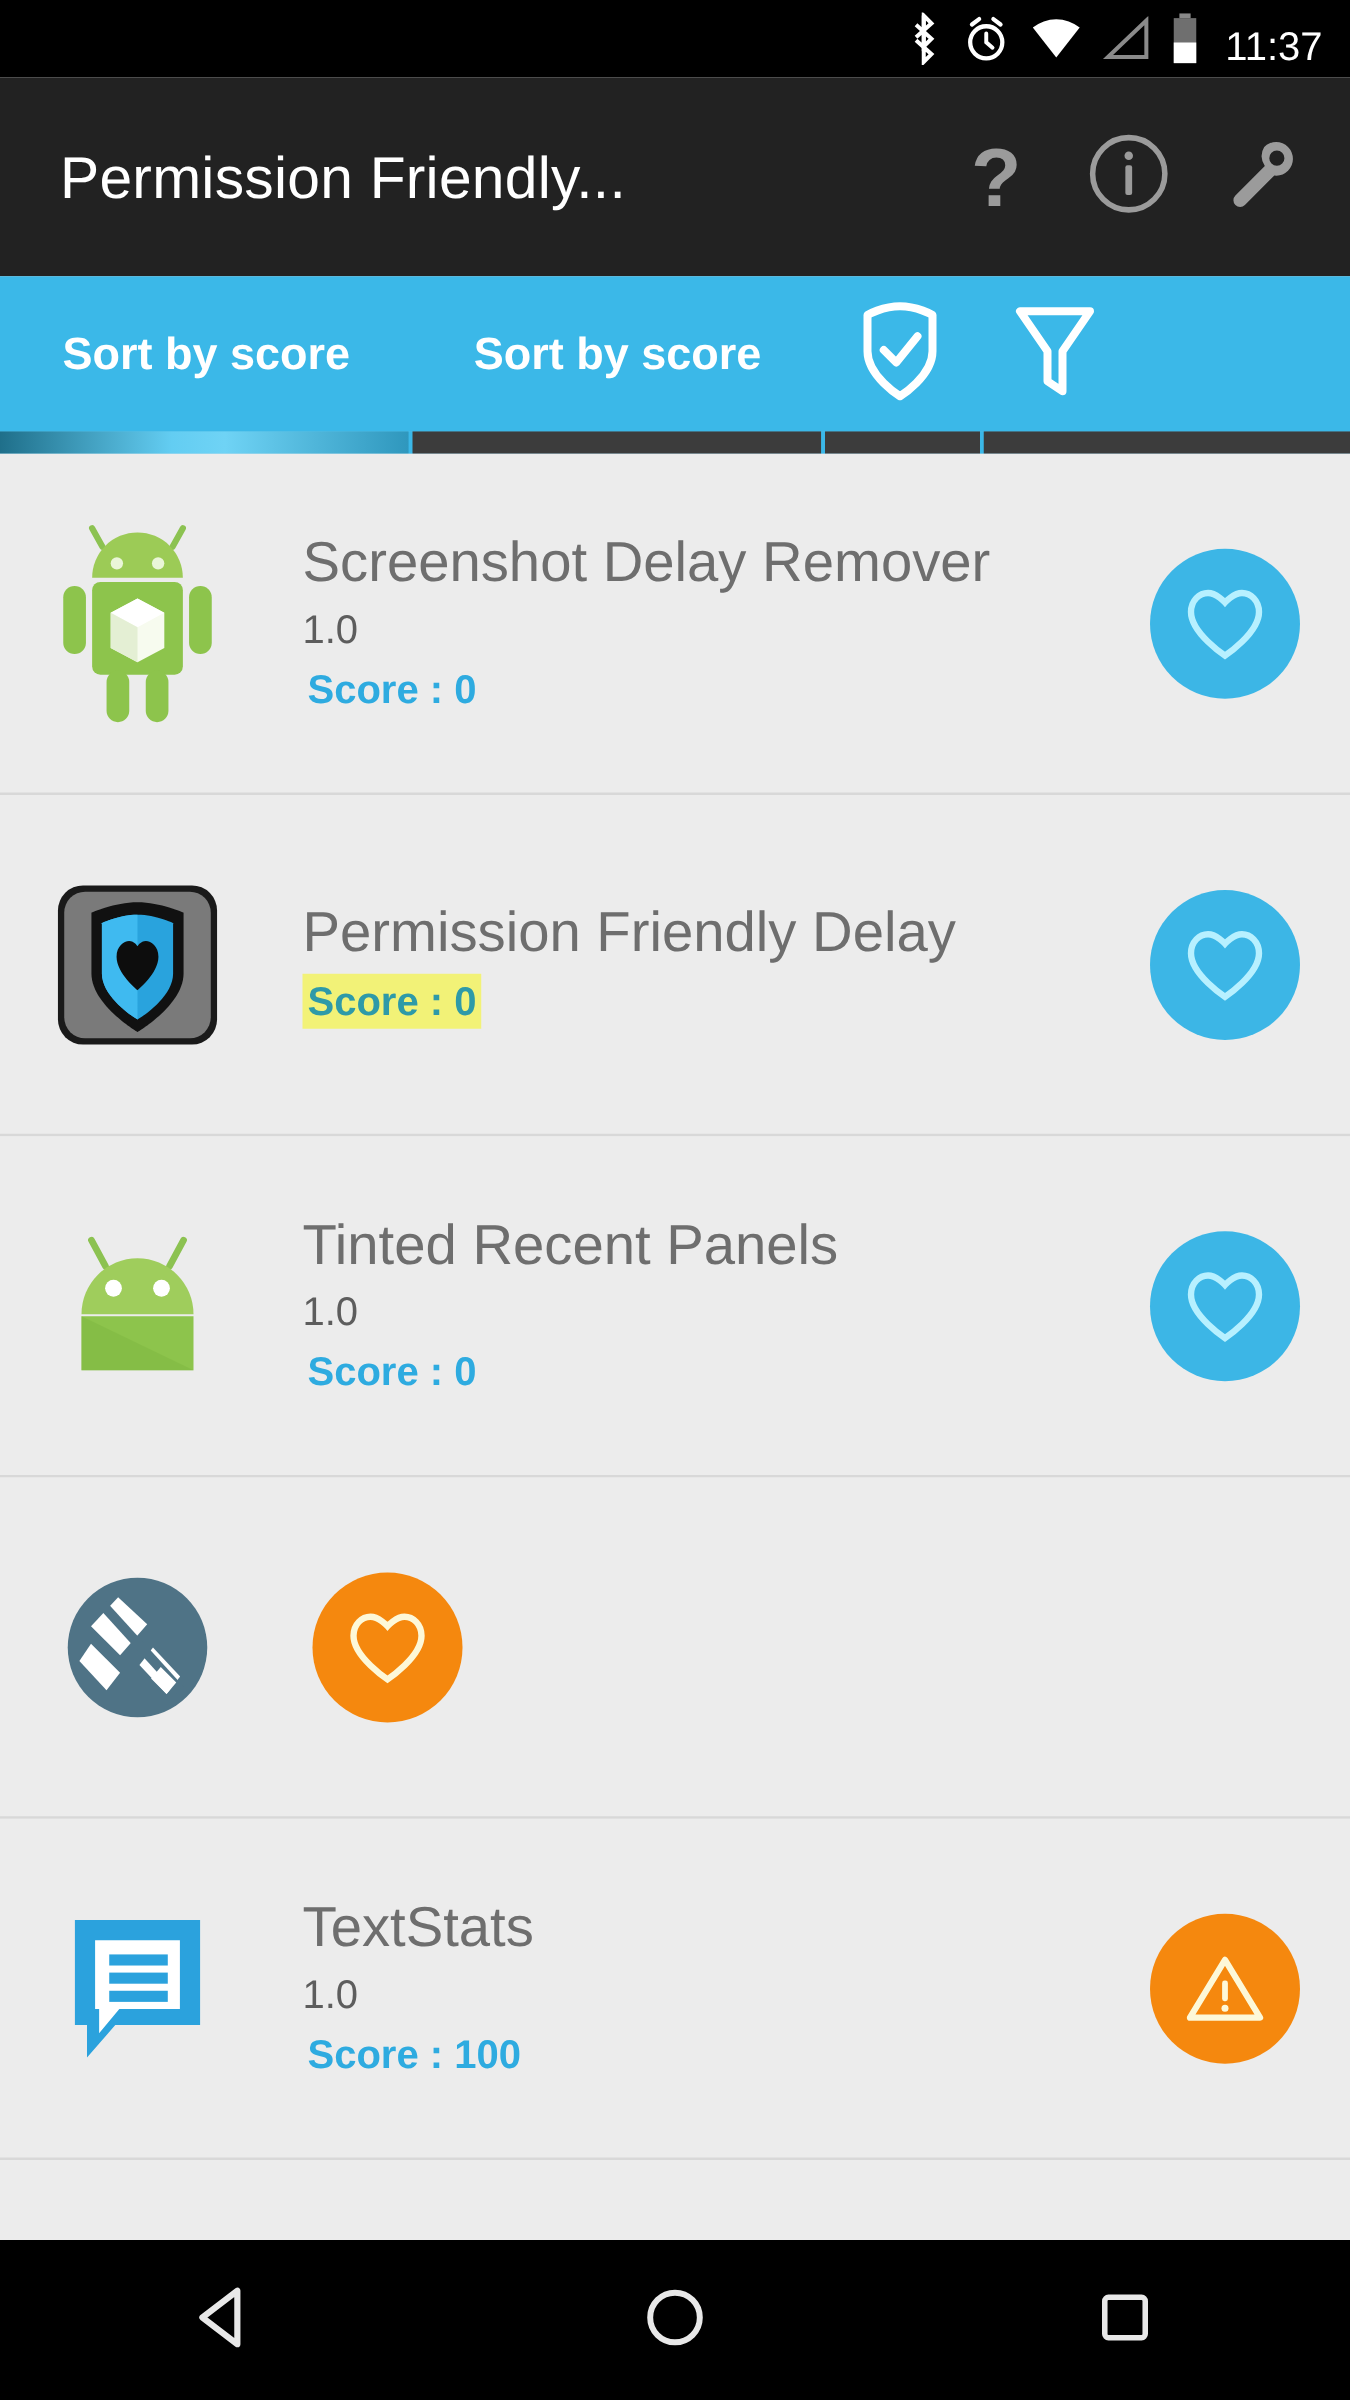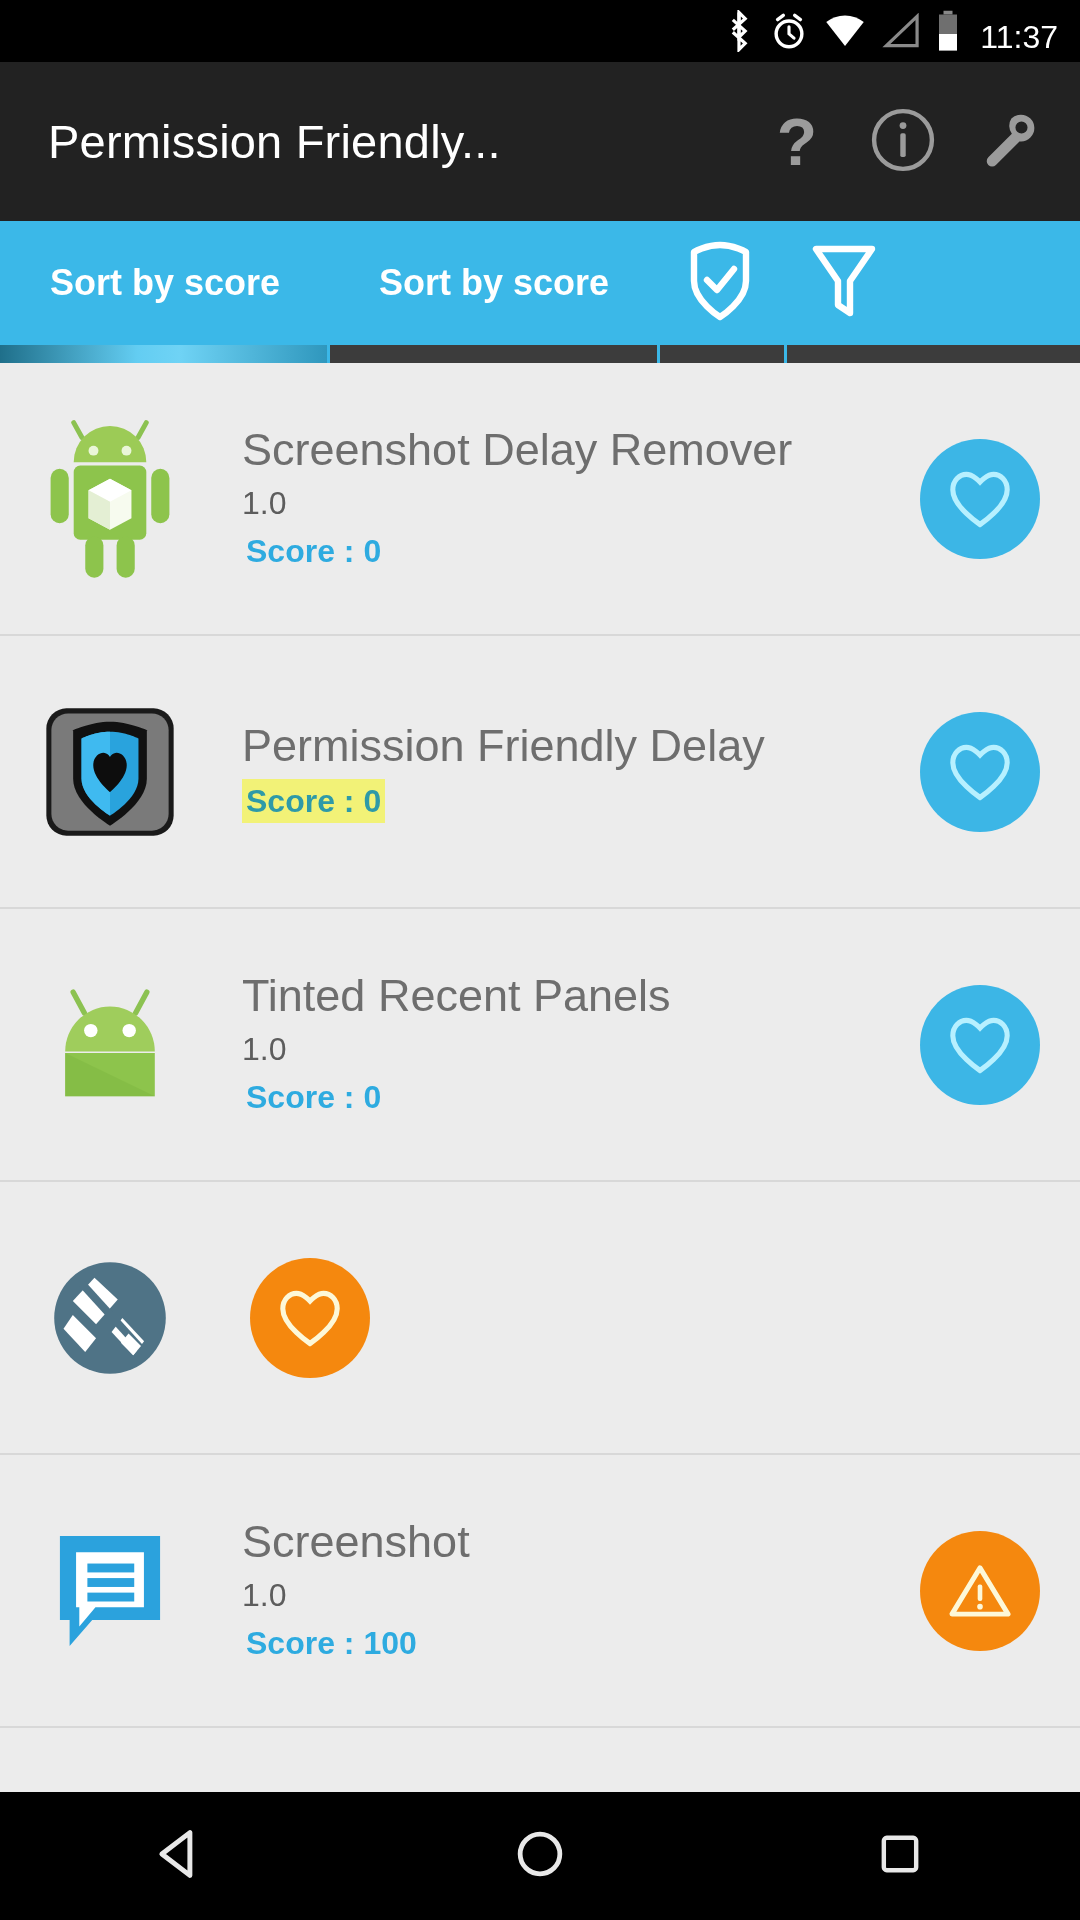--- a/index.html
+++ b/index.html
@@ -431,21 +431,21 @@
       <div class="row-icon">
         <svg width="126" height="130" viewBox="0 0 78 80">
           <path d="M8 6 L70 6 L70 58 L28 58 L14 74 L14 58 L8 58 Z" fill="#2ba2dd"></path>
           <path d="M18 16 L60 16 L60 50 L30 50 L20 62 L20 50 L18 50 Z" fill="#ffffff"></path>
           <rect x="25" y="23" width="29" height="5.5" fill="#2ba2dd"></rect>
           <rect x="25" y="32" width="29" height="5.5" fill="#2ba2dd"></rect>
           <rect x="25" y="41" width="29" height="5.5" fill="#2ba2dd"></rect>
         </svg>
       </div>
       <div class="row-text">
-        <div class="row-title">Screenshot</div>
+        <div class="row-title">TextStats</div>
         <div class="row-version">1.0</div>
         <div class="row-score">Score : 100</div>
       </div>
       <div class="row-badge">
         <div class="badge-circle badge-orange">
           <svg width="66" height="62" viewBox="0 0 40 36">
             <path d="M20 4 L37 32 L3 32 Z" fill="none" stroke="#fdf8d8" stroke-width="3" stroke-linejoin="round"></path>
             <rect x="18.6" y="14" width="2.8" height="10" rx="1.2" fill="#fdf8d8"></rect>
             <circle cx="20" cy="27.5" r="1.7" fill="#fdf8d8"></circle>
           </svg>

